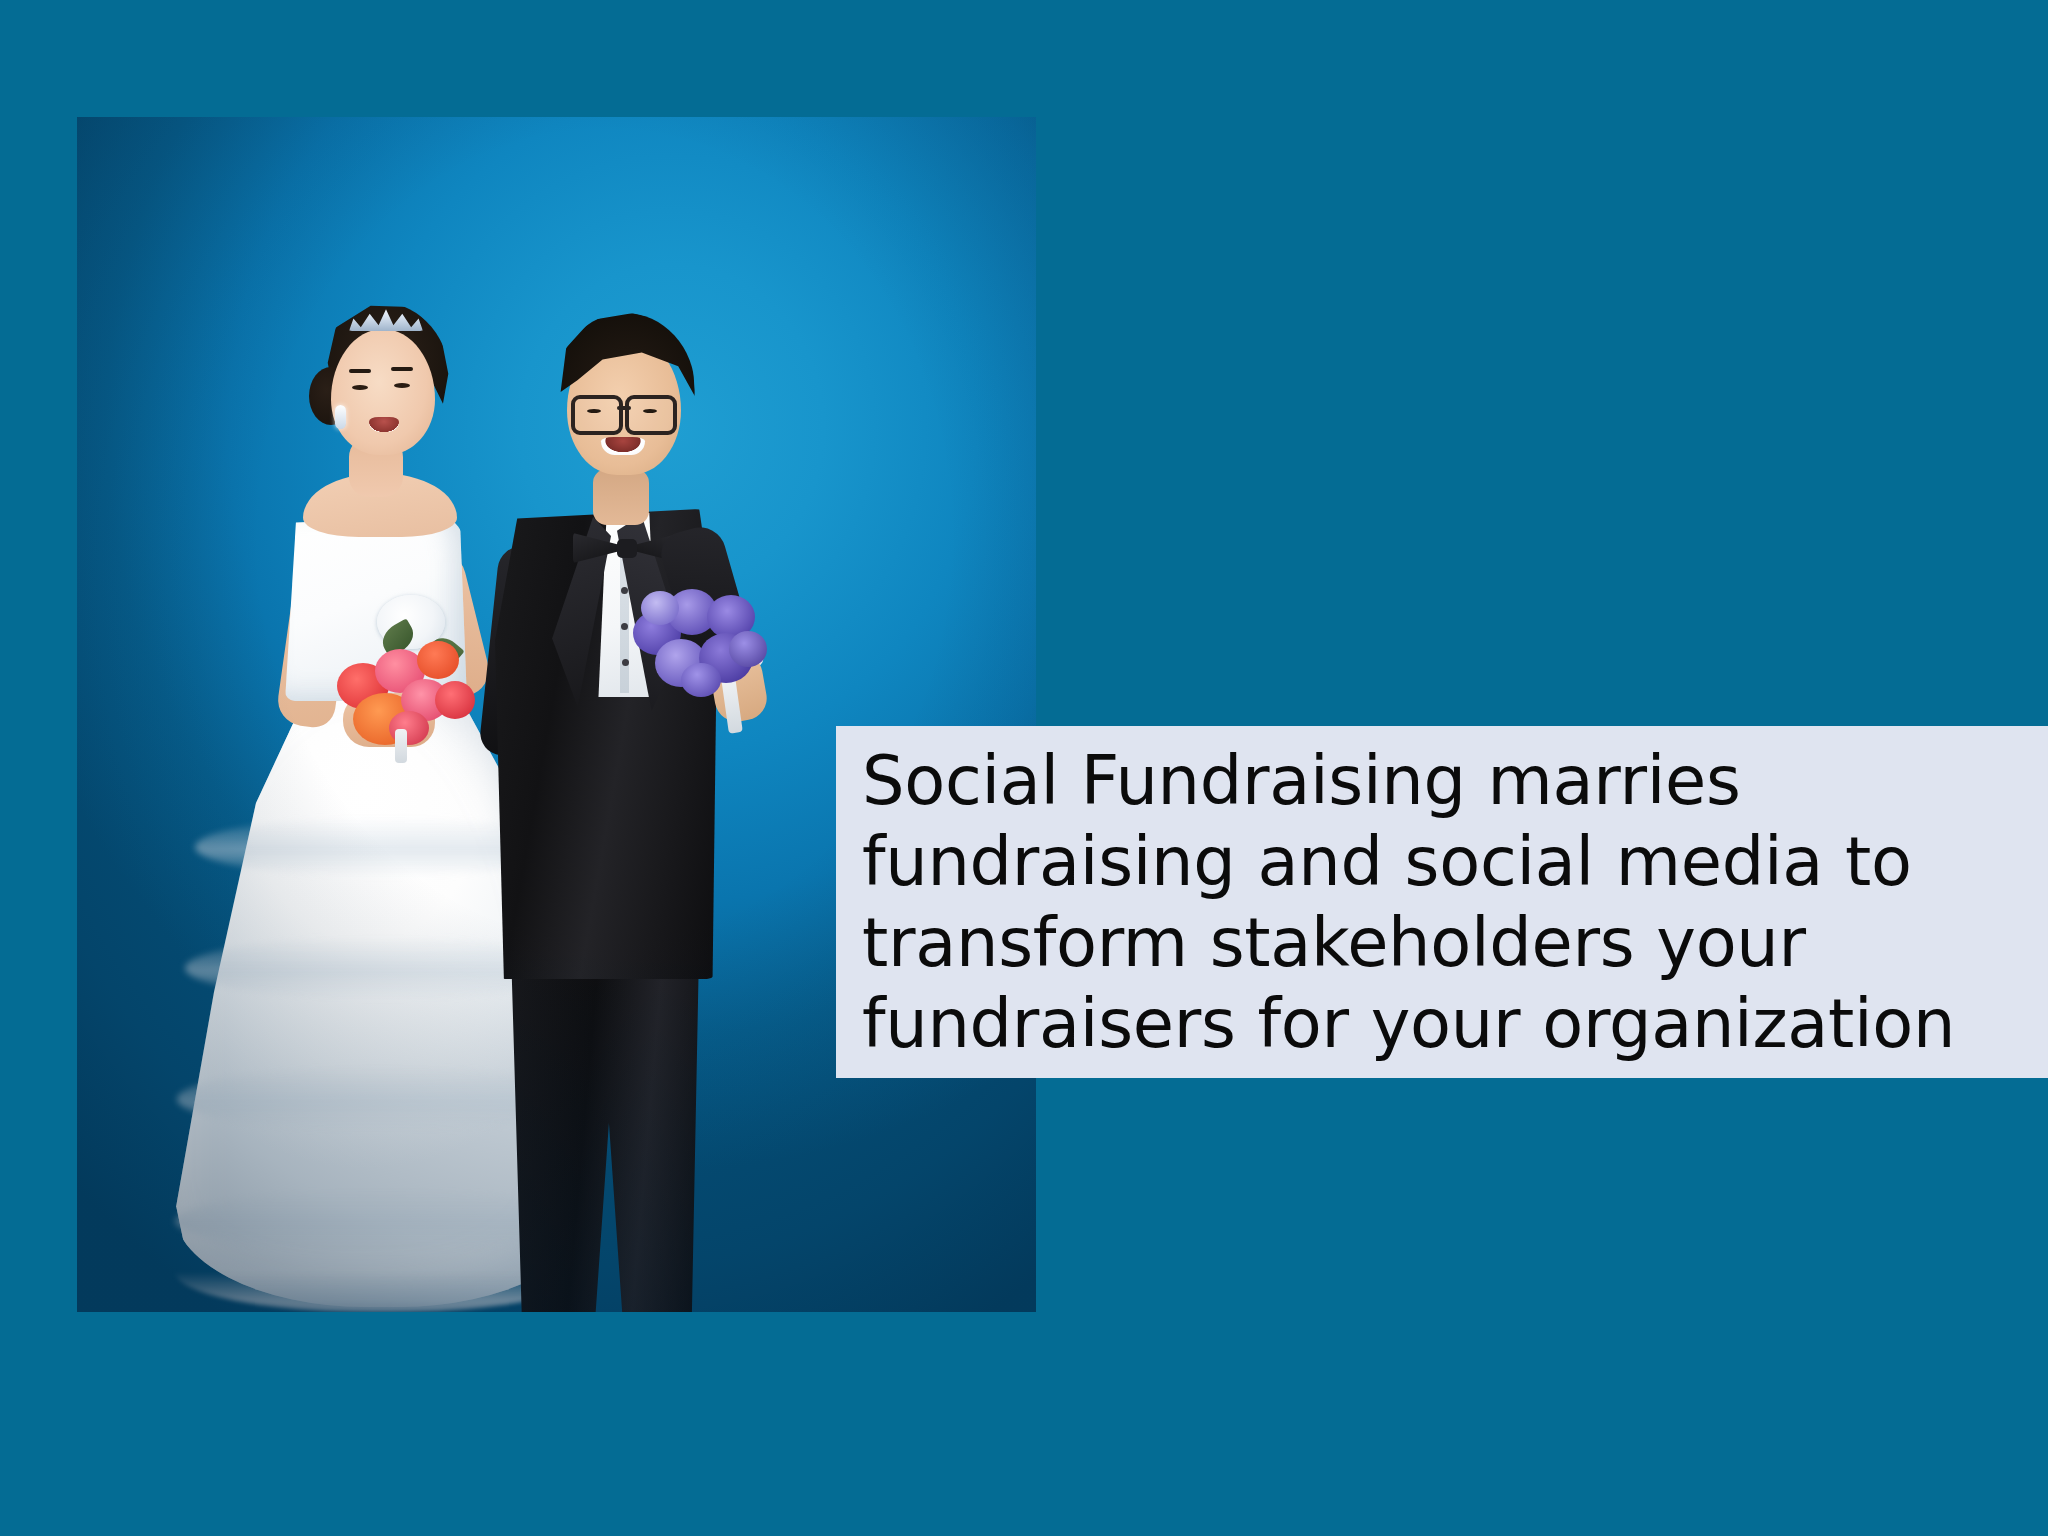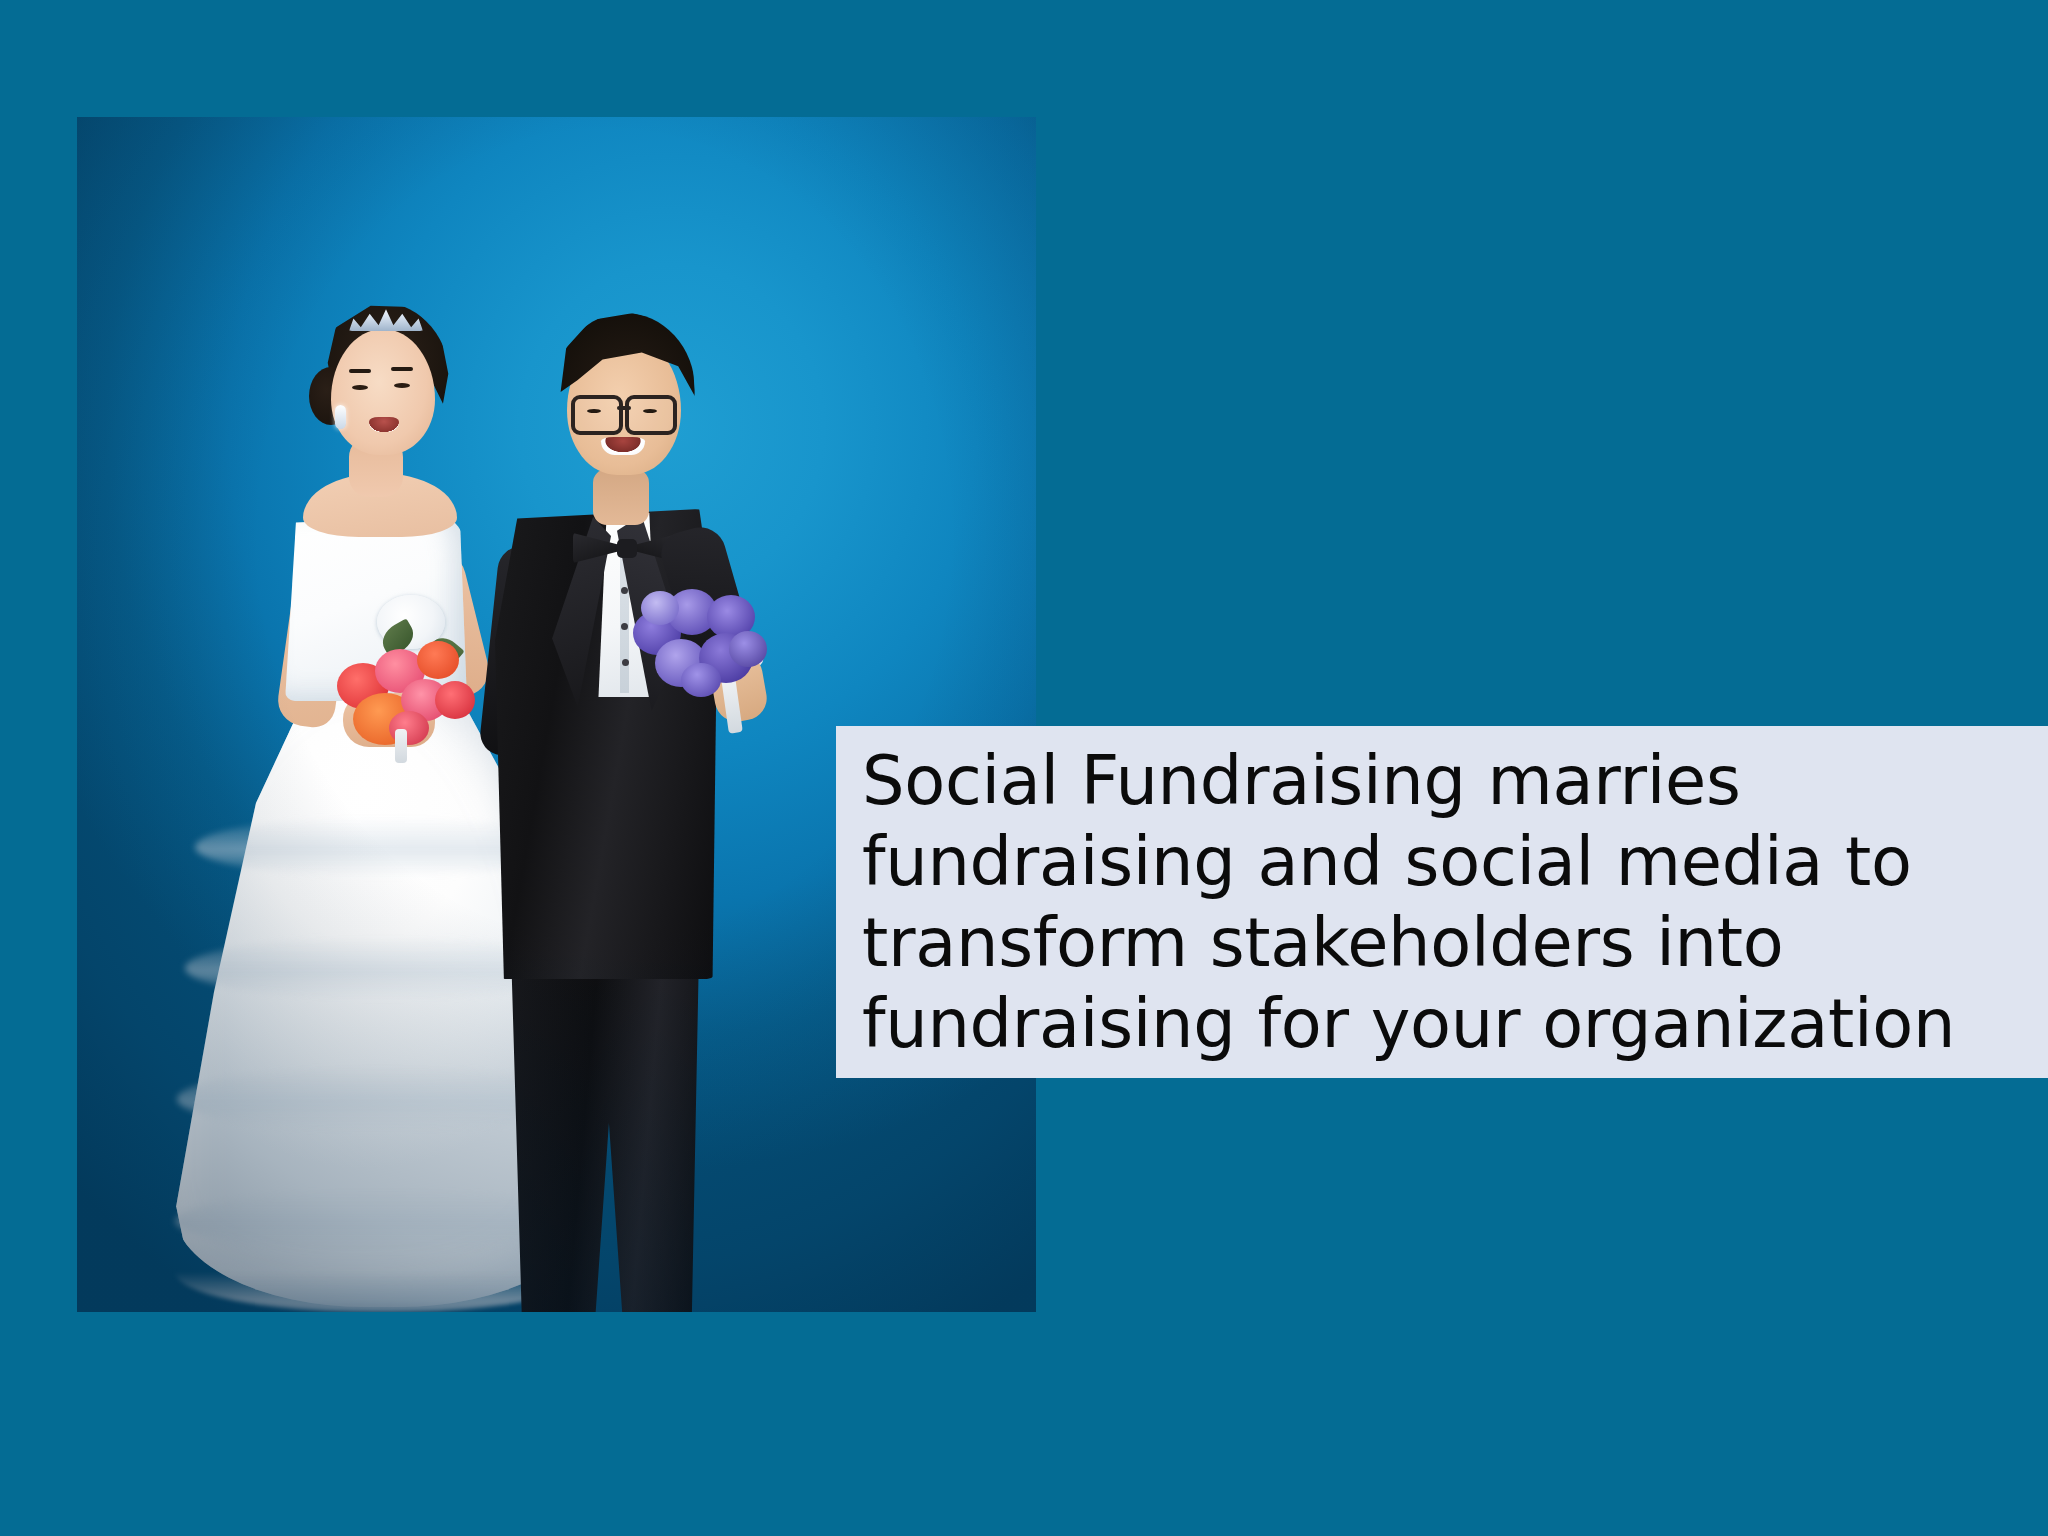--- a/index.html
+++ b/index.html
@@ -407,16 +407,16 @@
         <div class="petal lay" style="left:8px; top:6px; width:38px; height:34px; background:radial-gradient(circle at 40% 34%, #c3bcf2, #6a5cc2);"></div>
         <div class="petal lay" style="left:96px; top:46px; width:38px; height:36px; background:radial-gradient(circle at 40% 34%, #9c8fe6, #473894);"></div>
         <div class="petal lay" style="left:48px; top:78px; width:40px; height:34px; background:radial-gradient(circle at 40% 34%, #a093e8, #4b3ba4);"></div>
       </div>
     </div>
 
     <div id="photo-vignette"></div>
   </div>
 
   <div id="text-panel">
-    <div id="caption">Social Fundraising marries fundraising and social media to transform stakeholders into fundraising for your organization</div>
+    <div id="caption">Social Fundraising marries fundraising and social media to transform stakeholders your fundraisers for your organization</div>
   </div>
 
 </div>
 
 </body></html>

